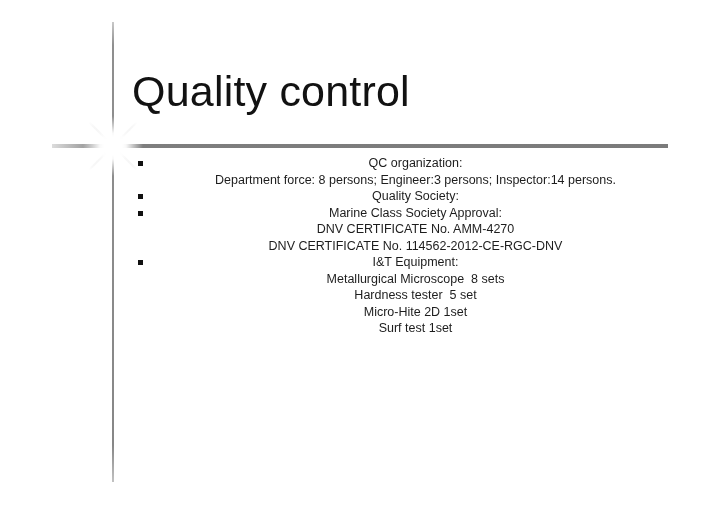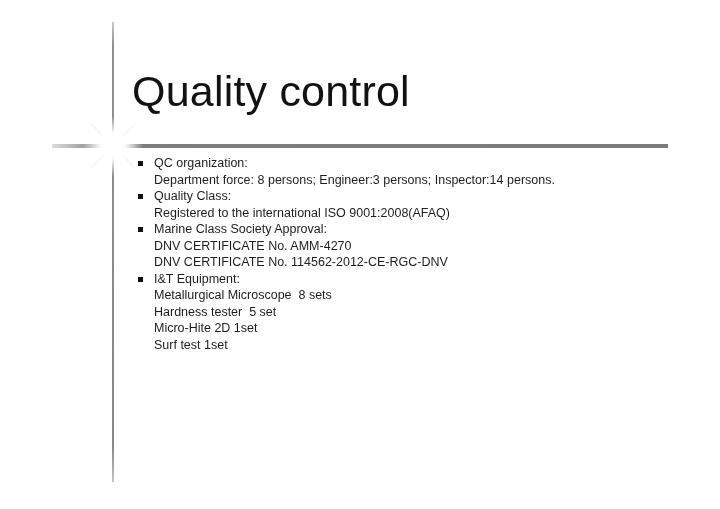--- a/index.html
+++ b/index.html
@@ -50,21 +50,21 @@
   }
   .list{
     position:absolute;
     left:137px;top:155px;
     width:540px;
     font-size:12.5px;
     line-height:16.5px;
     color:#1d1d1d;
   }
   .line{position:relative;white-space:pre;}
-  .line .txt{display:block;padding-left:17px;}
+  .line .txt{display:block;padding-left:17px;text-align:center;}
   .sq{
     position:absolute;
     left:1px;top:6px;
     width:5px;height:5px;
     background:#111111;
   }
 </style>
 </head>
 <body>
 
@@ -77,22 +77,21 @@
     <div class="ray r45"></div>
     <div class="ray r135"></div>
     <div class="glow"></div>
   </div>
 
   <div class="title">Quality control</div>
 
   <div class="list" id="bullet-list">
       <div class="line"><span class="sq"></span><span class="txt">QC organization:</span></div>
       <div class="line"><span class="txt">Department force: 8 persons; Engineer:3 persons; Inspector:14 persons.</span></div>
-      <div class="line"><span class="sq"></span><span class="txt">Quality Class:</span></div>
-      <div class="line"><span class="txt">Registered to the international ISO 9001:2008(AFAQ)</span></div>
+      <div class="line"><span class="sq"></span><span class="txt">Quality Society:</span></div>
       <div class="line"><span class="sq"></span><span class="txt">Marine Class Society Approval:</span></div>
       <div class="line"><span class="txt">DNV CERTIFICATE No. AMM-4270</span></div>
       <div class="line"><span class="txt">DNV CERTIFICATE No. 114562-2012-CE-RGC-DNV</span></div>
       <div class="line"><span class="sq"></span><span class="txt">I&amp;T Equipment:</span></div>
       <div class="line"><span class="txt">Metallurgical Microscope  8 sets</span></div>
       <div class="line"><span class="txt">Hardness tester  5 set</span></div>
       <div class="line"><span class="txt">Micro-Hite 2D 1set</span></div>
       <div class="line"><span class="txt">Surf test 1set</span></div>
     </div>
 

